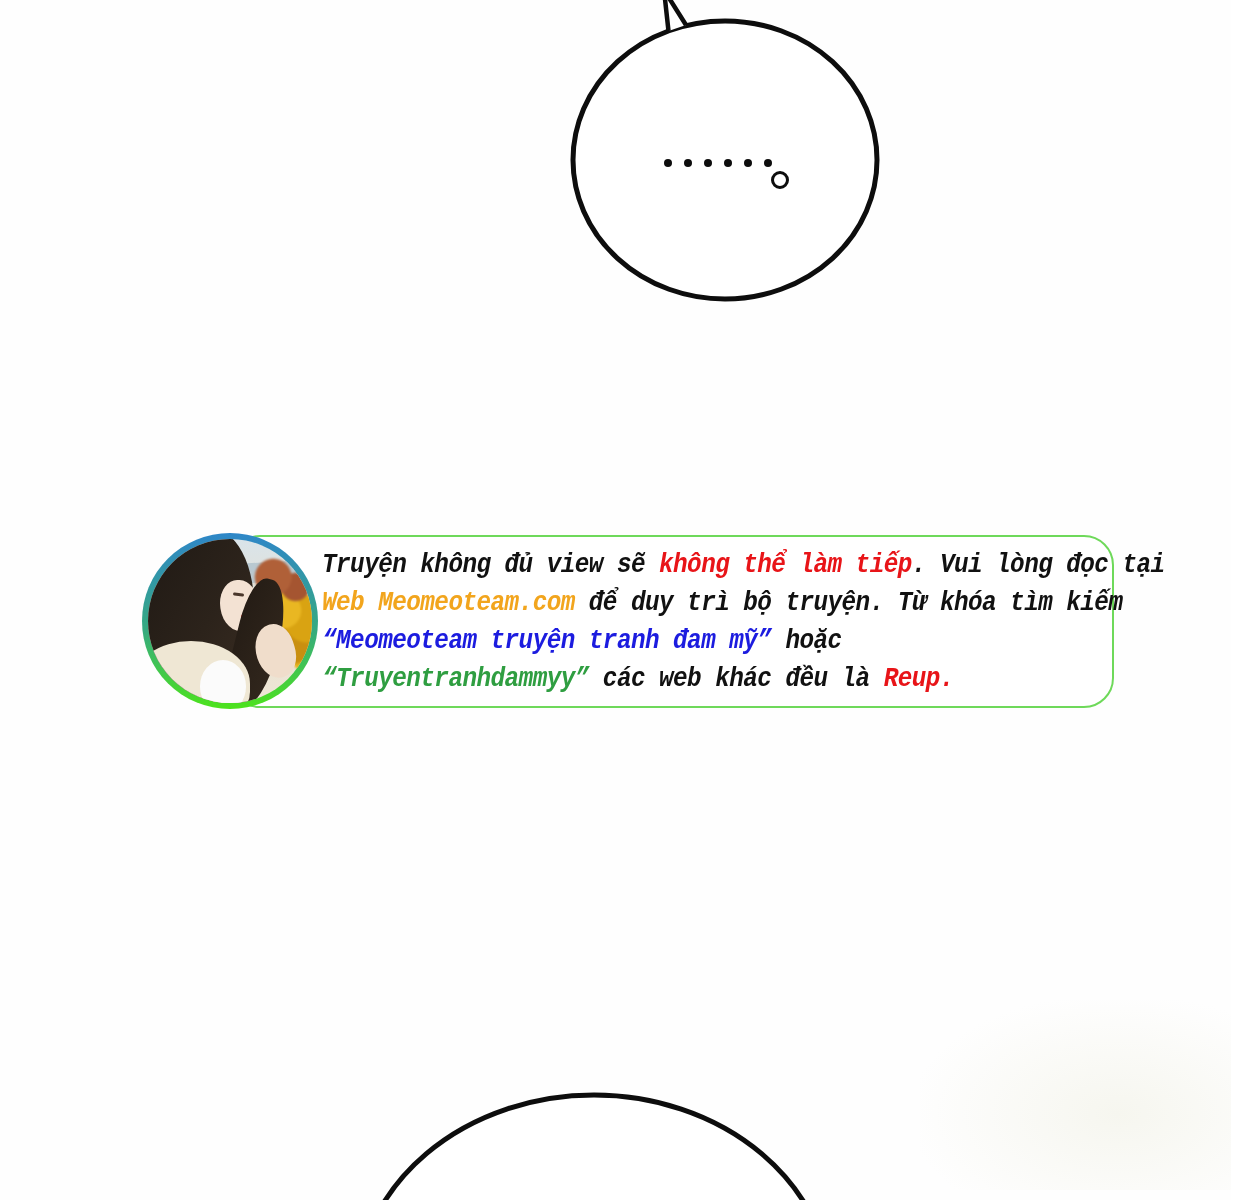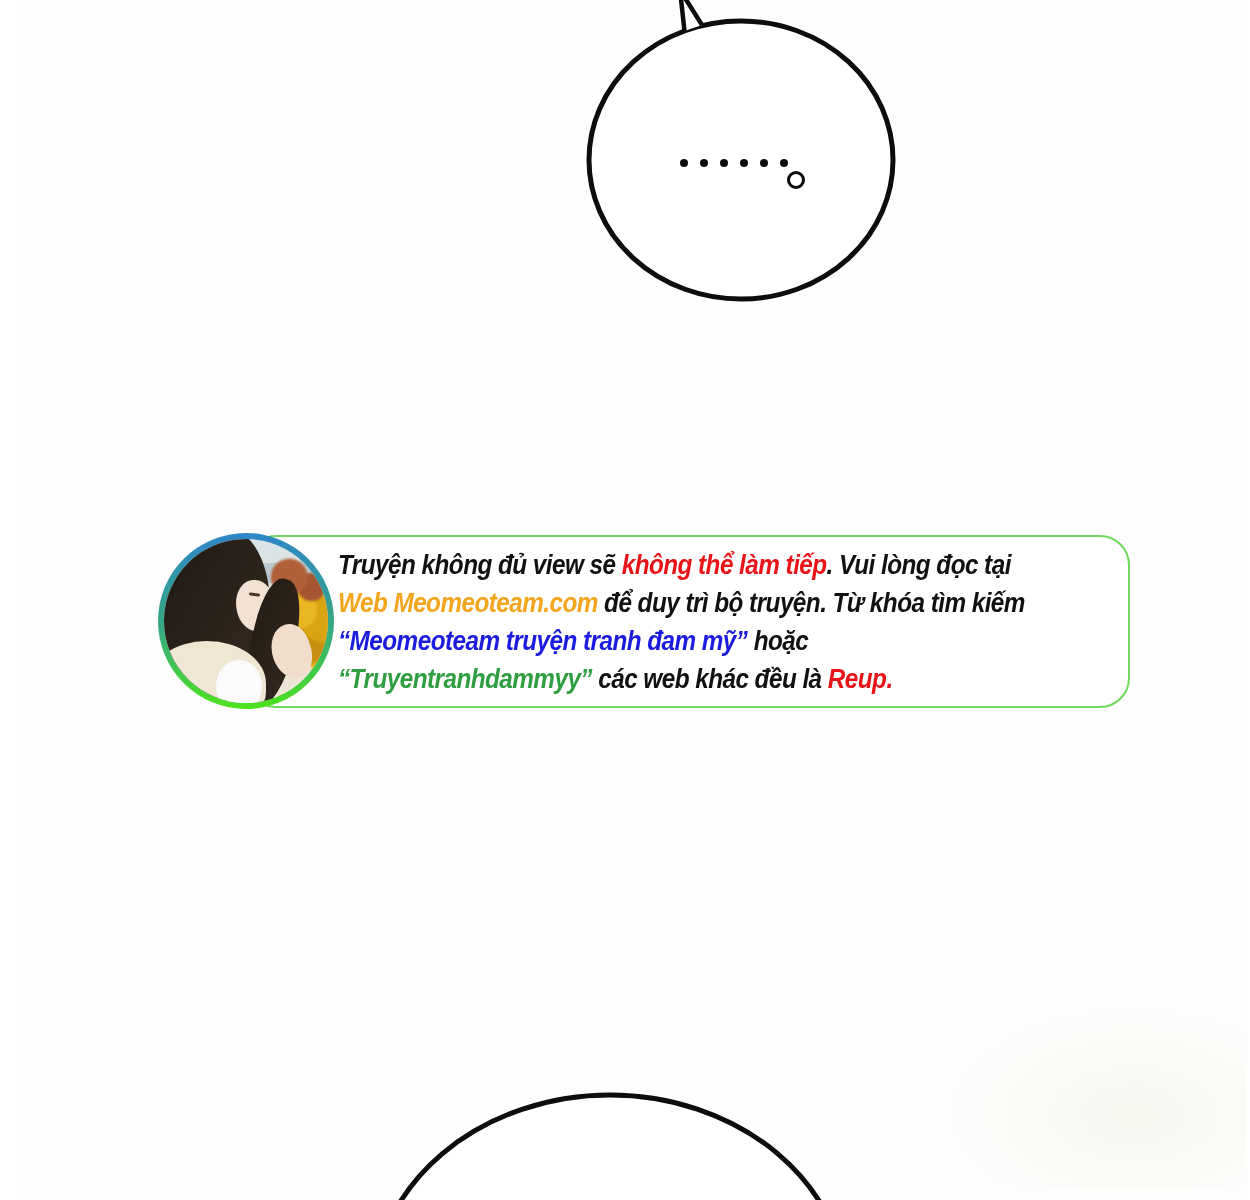--- a/index.html
+++ b/index.html
@@ -1,22 +1,21 @@
 <!DOCTYPE html>
 <html style="--c-black: #111111; --c-red: #e81418; --c-orange: #f2a51d; --c-blue: #1c1cdf; --c-green: #2f9e41; --box-border: #6ed95a; --ring-top: #2e86c8; --ring-bottom: #4de31c;"><head>
 <meta charset="utf-8">
 <style>
   html,body{margin:0;padding:0;background:#ffffff;}
   .page{
     position:relative;
     width:1231px;height:1200px;
     background:#fefefe;
     overflow:hidden;
-    font-family:Liberation Sans, sans-serif;
-    margin-left:16px;
+    font-family:Liberation Mono, monospace;
   }
   svg.overlay{position:absolute;left:0;top:0;pointer-events:none;}
 
   
   .dots-row{
     position:absolute;left:664px;top:159px;
     display:flex;gap:12px;align-items:center;
   }
   .dot{width:8px;height:8px;border-radius:50%;background:#0d0d0d;}
   .tiny-circle{

